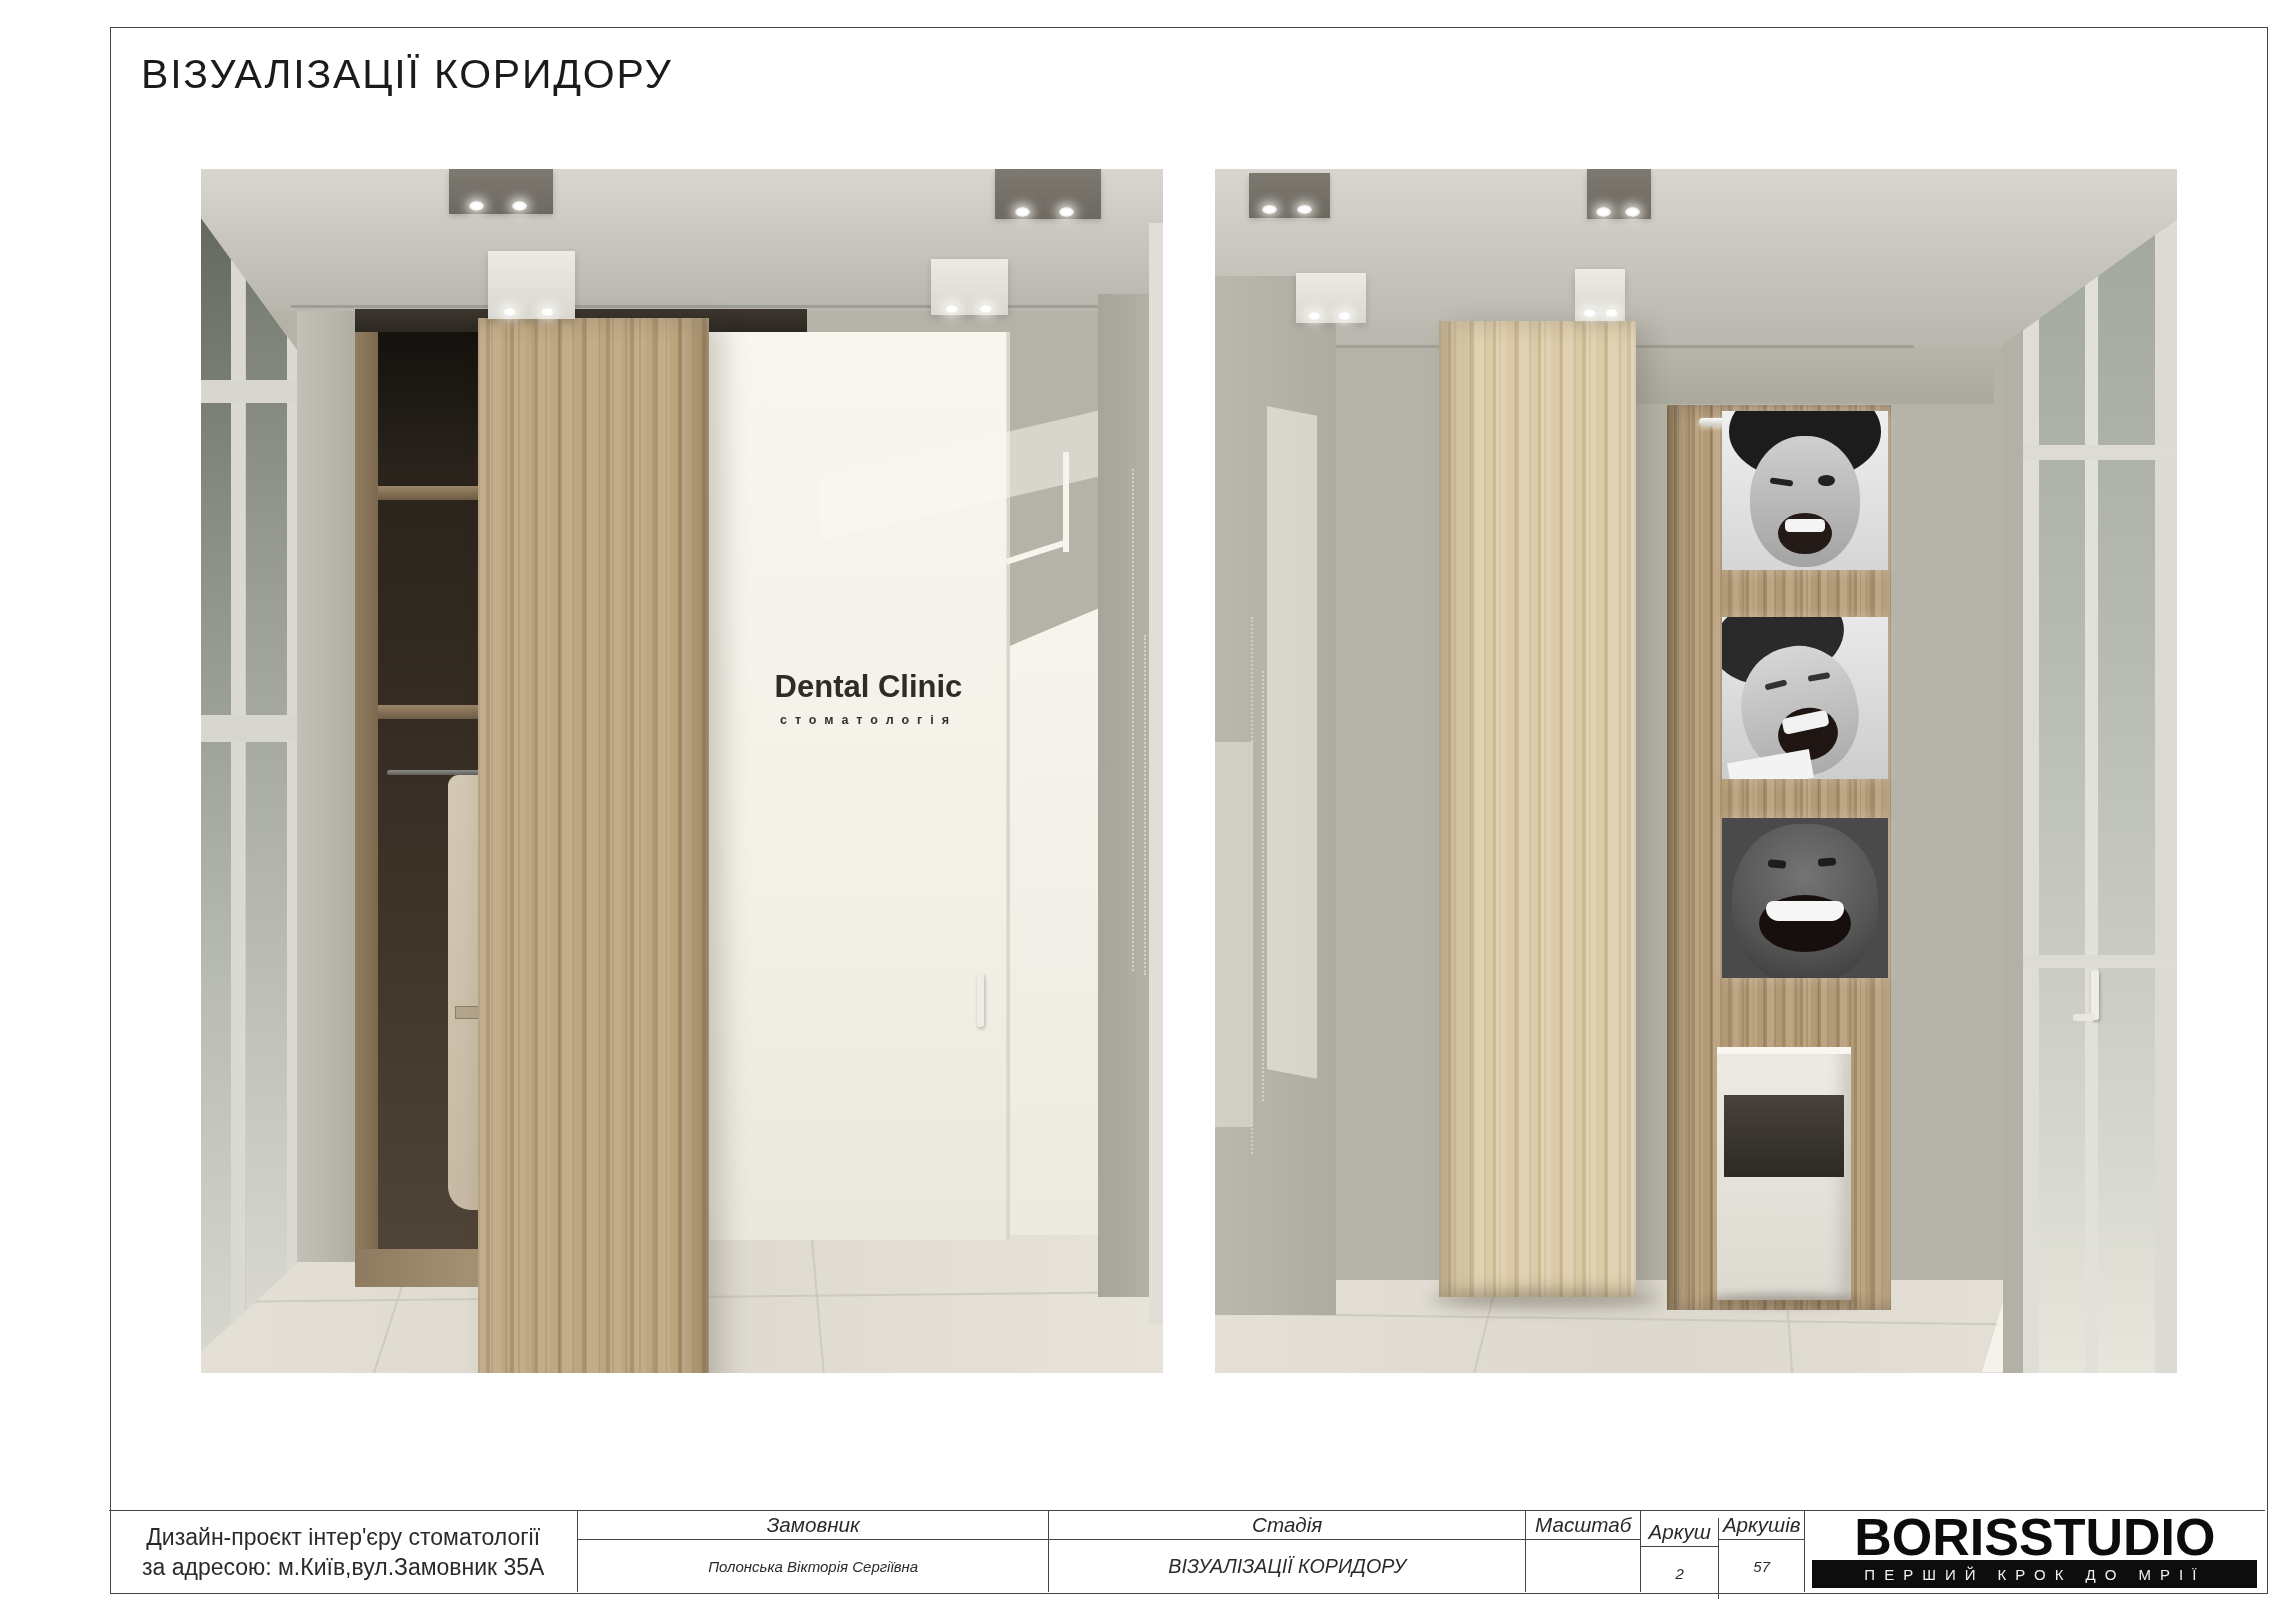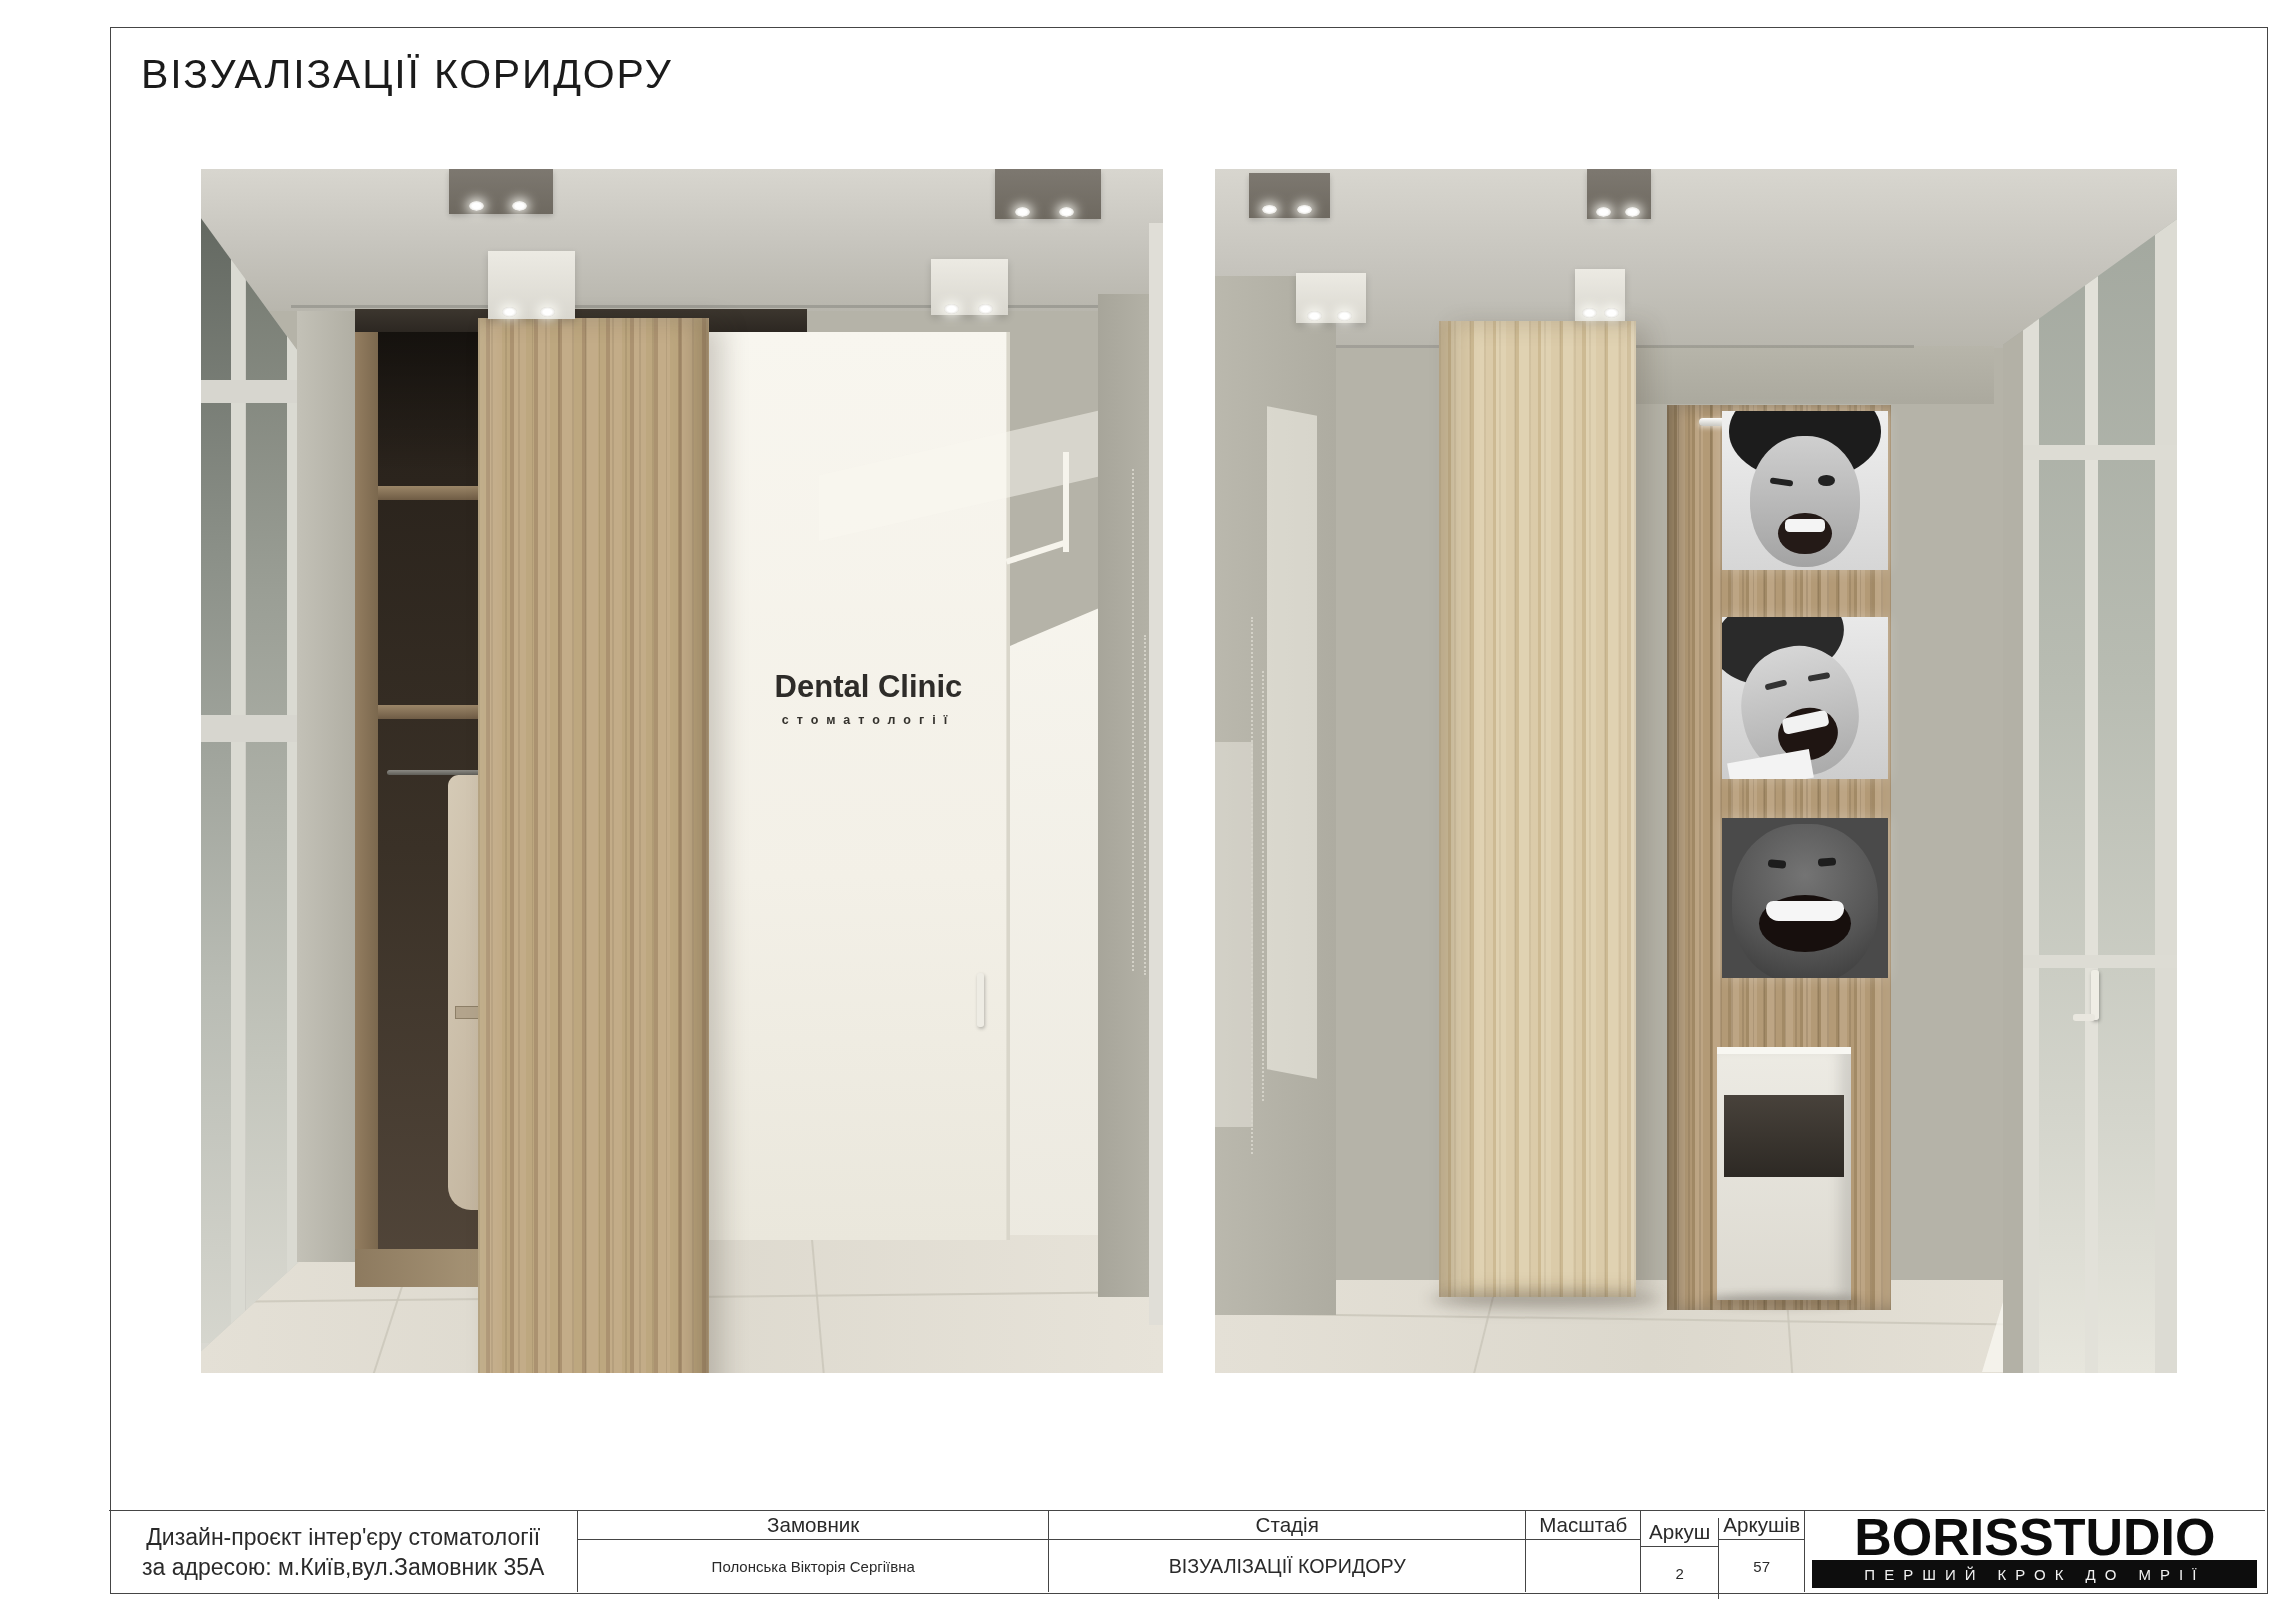--- a/index.html
+++ b/index.html
@@ -9,21 +9,21 @@
   .sheet{left:110px;top:27px;width:2156px;height:1565px;border:1.8px solid #454545;background:#fff;}
   .sheet-title{left:30px;top:23px;font-size:41px;letter-spacing:1.8px;color:#1b1b1b;font-weight:400;}
   
   .render{top:141px;width:962px;height:1204px;overflow:hidden;background:#b5b3a8;}
   .render-left{left:90px;}
   .render-right{left:1104px;}
   
   .tb{left:-1.8px;top:1482px;width:2156px;height:81px;border-top:1.8px solid #454545;display:flex;color:#2a2a2a;}
   .tb-cell{border-right:1.8px solid #454545;box-sizing:border-box;height:100%;}
   .tb-col1{width:469px;display:flex;flex-direction:column;justify-content:center;text-align:center;font-size:23px;line-height:30px;}
-  .tb-lv{display:flex;flex-direction:column;}
+  .tb-lv{display:flex;flex-direction:column;font-style:italic;}
   .tb-label{height:28px;border-bottom:1.8px solid #454545;display:flex;align-items:center;justify-content:center;font-size:20.6px;}
   .tb-value{flex:1;display:flex;align-items:center;justify-content:center;font-size:15px;}
   .tb-c2{width:471px;} .tb-c3{width:477px;justify-content:flex-end;} .tb-c4{width:115px;} .tb-c5{width:78px;margin-top:7px;} .tb-c6{width:86px;}
   .tb-logo{flex:1;border-right:none;position:relative;background:#fff;}
   .logo-name{position:absolute;left:7.2px;top:-3.6px;width:445px;text-align:center;font-size:52px;font-weight:700;letter-spacing:0px;color:#0c0c0c;}
   .logo-bar{position:absolute;left:7.2px;top:49px;width:445px;height:28px;background:#0d0d0d;display:flex;align-items:center;justify-content:center;}
   .logo-tag{color:#f2f2f2;font-size:15px;letter-spacing:9px;}
   
   .ceiling{left:0;top:0;width:100%;background:linear-gradient(180deg,#d8d6cf 0%,#c6c4bd 55%,#b8b6ad 100%);}
   .floor{left:0;width:100%;background:linear-gradient(90deg,#e4e0d6 0%,#dcd8cd 45%,#e7e3d9 100%);}
@@ -95,21 +95,21 @@
       </div>
       <div class="a" style="left:23px;top:0;width:299px;height:161px;background:linear-gradient(180deg,rgba(0,0,0,.5),rgba(0,0,0,0));"></div>
       <div class="a" style="left:0;bottom:0;width:100%;height:38px;background:linear-gradient(90deg,#8d7a5f,#cdbb98);"></div>
     </div>
 
     <div class="a" style="left:154px;top:140px;width:452px;height:23px;background:linear-gradient(180deg,#3c362e,#2c2722);"></div>
 
     <div class="a" style="left:506px;top:163px;width:303px;height:908px;background:linear-gradient(180deg,#f8f6ef 0%,#f3f0e7 60%,#eae7dc 100%);box-shadow:inset -3.6px 0 0 #d9d6ca;">
       <div class="a" style="left:36px;top:337px;width:251px;text-align:center;">
         <div class="sign-title">Dental Clinic</div>
-        <div class="sign-sub">стоматології</div>
+        <div class="sign-sub">стоматологія</div>
       </div>
       <div class="a" style="left:270px;top:641px;width:7.2px;height:54px;background:#eeece4;box-shadow:0.9px 1.8px 3.6px rgba(0,0,0,.25);border-radius:2.7px;"></div>
     </div>
 
     <div class="a" style="left:618px;top:269px;width:322px;height:66px;transform:skewY(-13deg);background:rgba(249,247,239,.5);"></div>
     <div class="a" style="left:862px;top:283px;width:6.3px;height:100px;background:#f6f4ec;"></div>
     <div class="a" style="left:804px;top:380px;width:63px;height:6.3px;background:#f6f4ec;transform:rotate(-18deg);"></div>
     <div class="a" style="left:809px;top:381px;width:226px;height:685px;background:linear-gradient(180deg,rgba(251,249,242,.95),rgba(246,243,234,.85));clip-path:polygon(0 14%,100% 0,100% 100%,0 100%);"></div>
 
     <div class="a wood-panel" style="left:277px;top:149px;width:231px;height:1150px;"></div>

